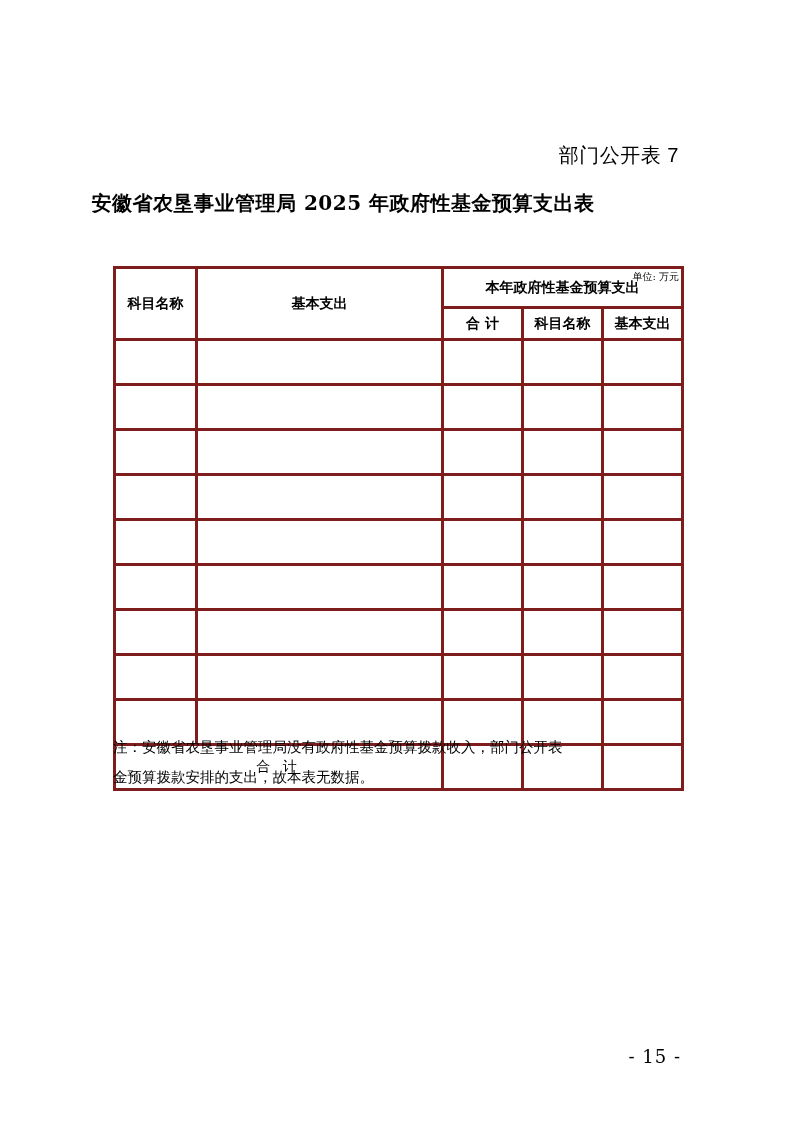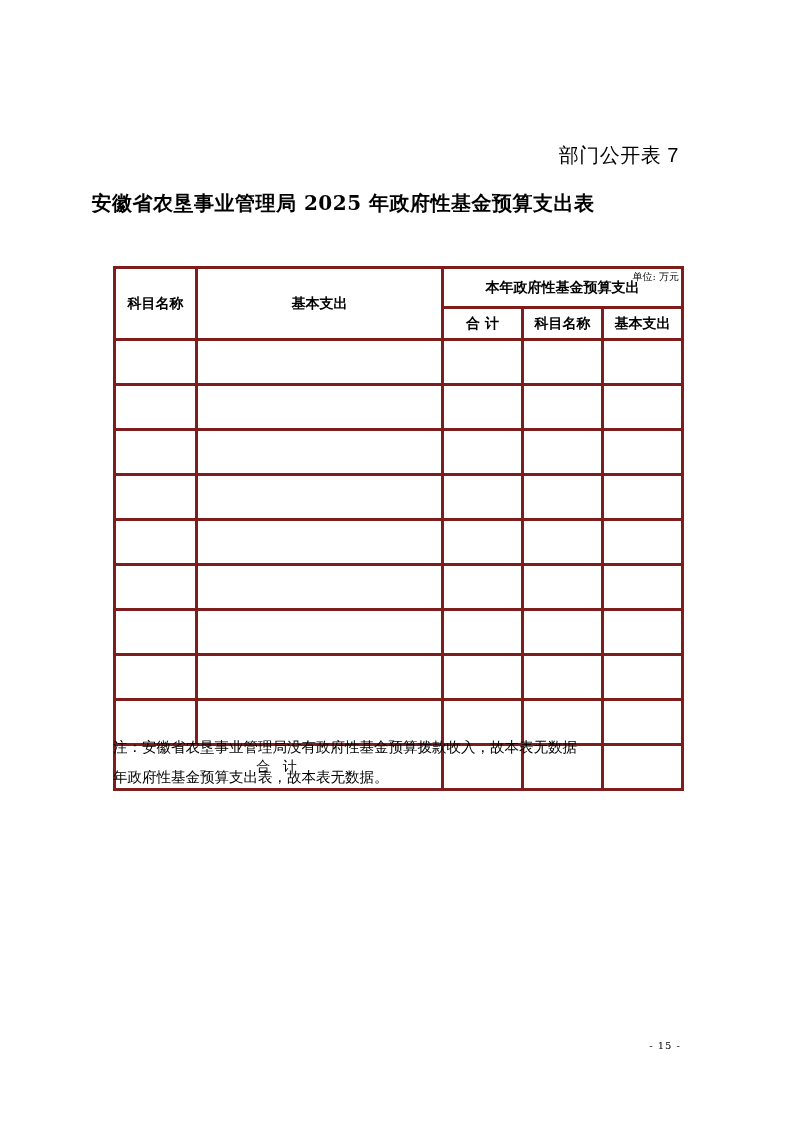--- a/index.html
+++ b/index.html
@@ -92,23 +92,23 @@
     width: 570px;
     font-size: 14.5px;
     line-height: 2.05;
     text-align: justify;
   }
   .note .note-line {
     display: block;
   }
   .page-number {
     position: absolute;
-    bottom: 72px;
+    bottom: 56px;
     right: 113px;
-    font-size: 10px;
+    font-size: 18px;
     letter-spacing: 1px;
   }
 </style>
 </head>
 <body>
 
 <div class="page">
 
   <div class="form-code">部门公开表 7</div>
 
@@ -203,19 +203,19 @@
       <tr class="total-row">
         <td colspan="2">合 计</td>
         <td></td>
         <td></td>
         <td></td>
       </tr>
     </tbody>
   </table>
 
   <div class="note">
-    <span class="note-line">注：安徽省农垦事业管理局没有政府性基金预算拨款收入，故本表无数据</span>
-    <span class="note-line">年政府性基金预算支出表，故本表无数据。</span>
+    <span class="note-line">注：安徽省农垦事业管理局没有政府性基金预算拨款收入，部门公开表</span>
+    <span class="note-line">金预算拨款安排的支出，故本表无数据。</span>
   </div>
 
   <div class="page-number">- 15 -</div>
 
 </div>
 
 </body></html>

